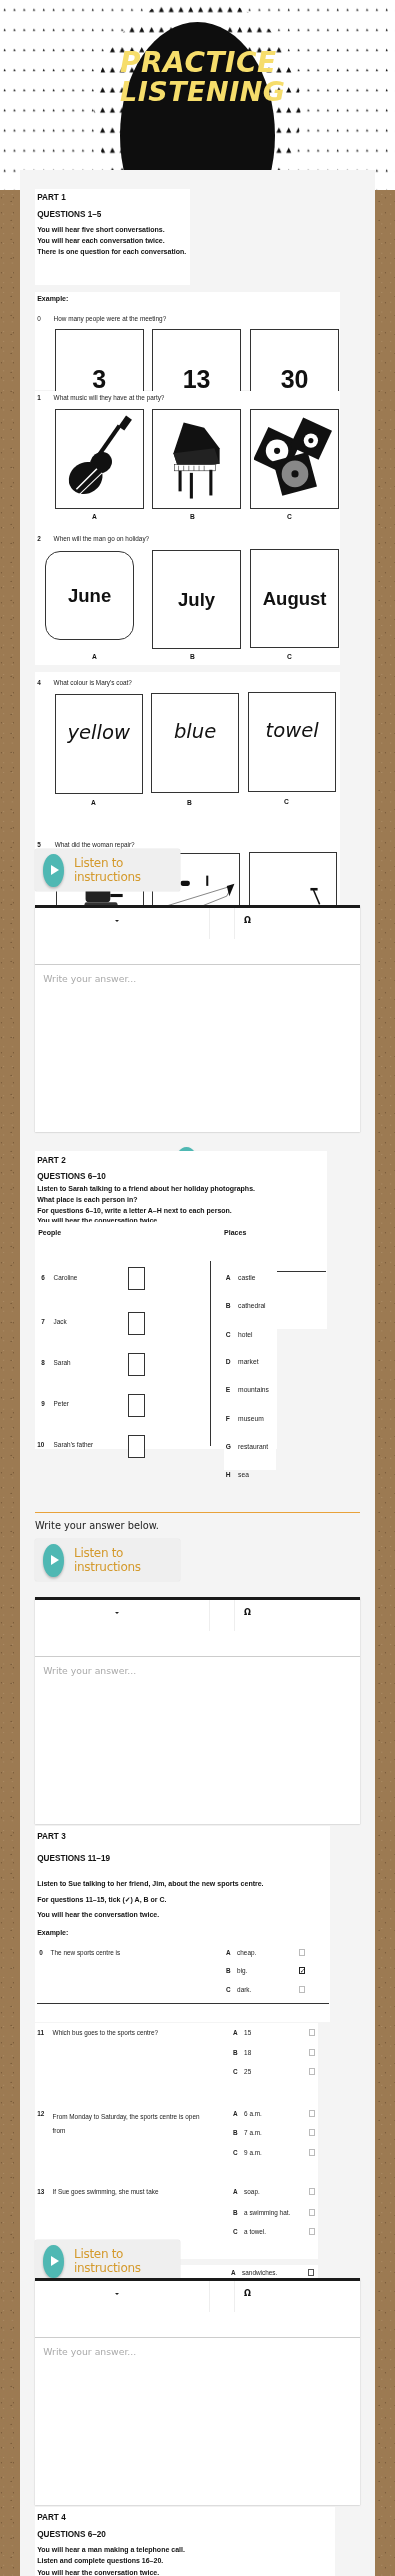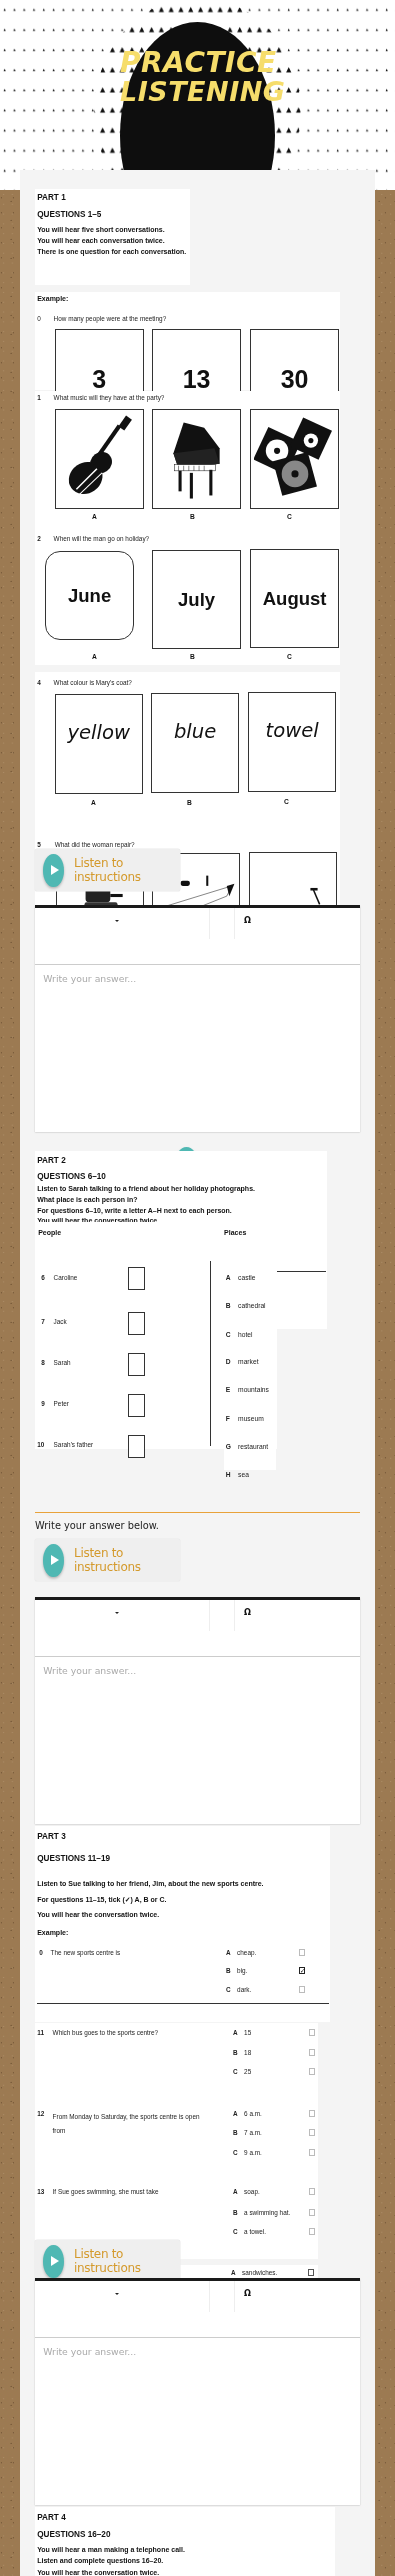--- a/index.html
+++ b/index.html
@@ -490,21 +490,21 @@
           <div class="ed-caret"></div>
         </div>
       <div class="ed-sep"></div>
       <div class="ed-omega">Ω</div>
     </div>
     <div class="ed-area">Write your answer...</div>
   </div>
 
   <div class="block scan" style="top:2507px; width:300px; height:110px;">
     <div class="h-part" style="position:absolute; left:2.1px; top:6.2px;">PART 4</div>
-    <div class="h-part" style="position:absolute; left:2.1px; top:23px;">QUESTIONS 16–20</div>
+    <div class="h-part" style="position:absolute; left:2.1px; top:23px;">QUESTIONS 6–20</div>
     <div class="instr" style="position:absolute; left:2.1px; top:37px; line-height:11.3px;">
       <div>You will hear a man making a telephone call.</div>
       <div>Listen and complete questions 16–20.</div>
       <div>You will hear the conversation twice.</div>
     </div>
 
   </div>
 
 </div>
 

